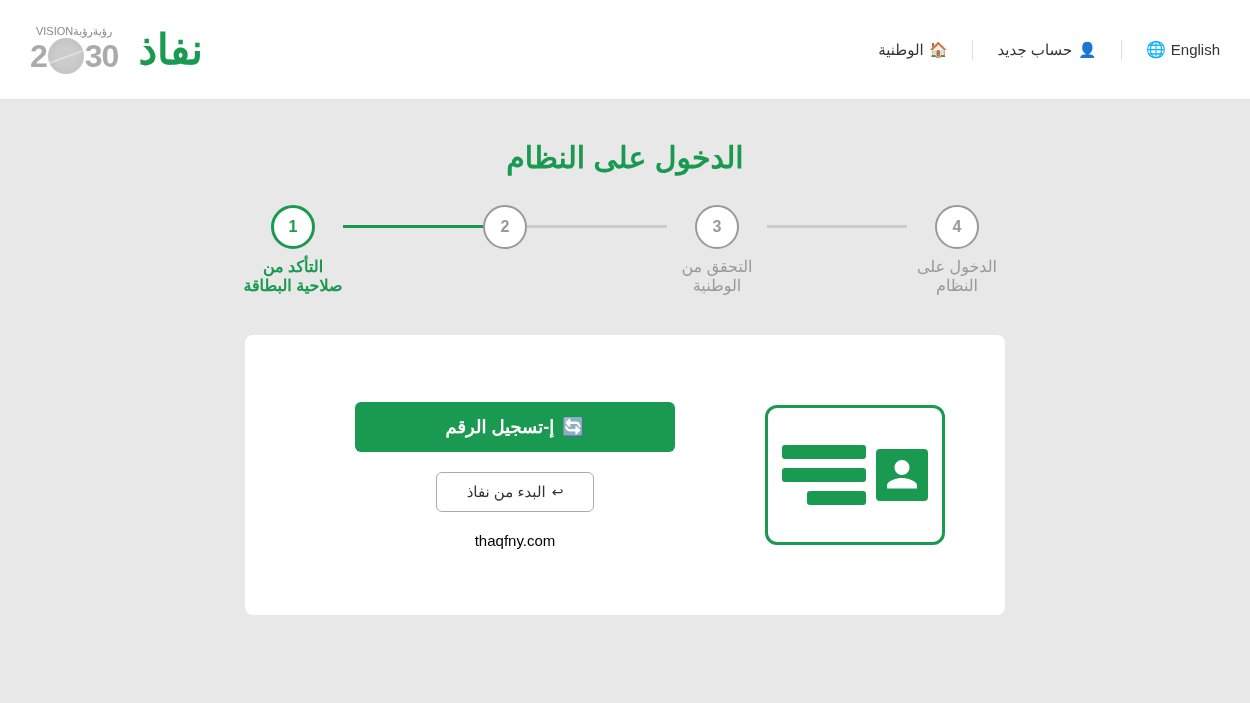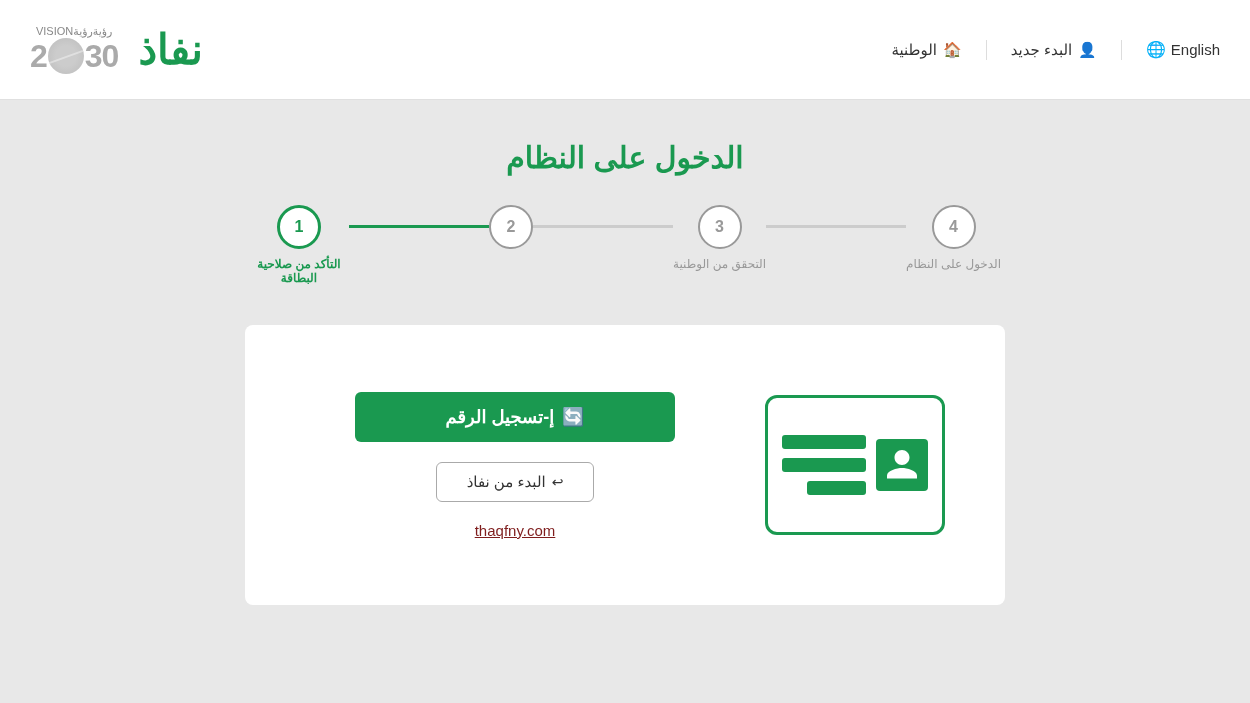--- a/index.html
+++ b/index.html
@@ -162,21 +162,21 @@
       color: #999;
       position: relative;
       z-index: 2;
     }
     .step-circle.active {
       border-color: #1a9950;
       color: #1a9950;
       border-width: 3px;
     }
     .step-label {
-      font-size: 12px;
+      font-size: 16px;
       color: #999;
       margin-top: 8px;
       text-align: center;
       direction: rtl;
       max-width: 100px;
     }
     .step-label.active {
       color: #1a9950;
       font-weight: 600;
     }
@@ -284,39 +284,38 @@
       font-size: 15px;
       cursor: pointer;
       display: flex;
       align-items: center;
       justify-content: center;
       gap: 6px;
       direction: rtl;
     }
     .website-link {
       font-size: 15px;
-      color: #7f1d1d;
+      color: #000000;
       text-align: center;
       direction: ltr;
-      text-decoration: underline;
     }
   </style>
 </head>
 <body>
 
 <header class="header">
   <nav class="header-nav">
     <div class="lang-item">
       <span style="font-size:16px;">🌐</span>
       <span>English</span>
     </div>
     <div class="nav-divider"></div>
     <a class="nav-item" href="#">
       <span>👤</span>
-      <span>البدء جديد</span>
+      <span>حساب جديد</span>
     </a>
     <div class="nav-divider"></div>
     <a class="nav-item" href="#">
       <span>🏠</span>
       <span>الوطنية</span>
     </a>
   </nav>
 
   <div class="header-logo">
     <div class="logo-nfadh">نفاذ</div>

